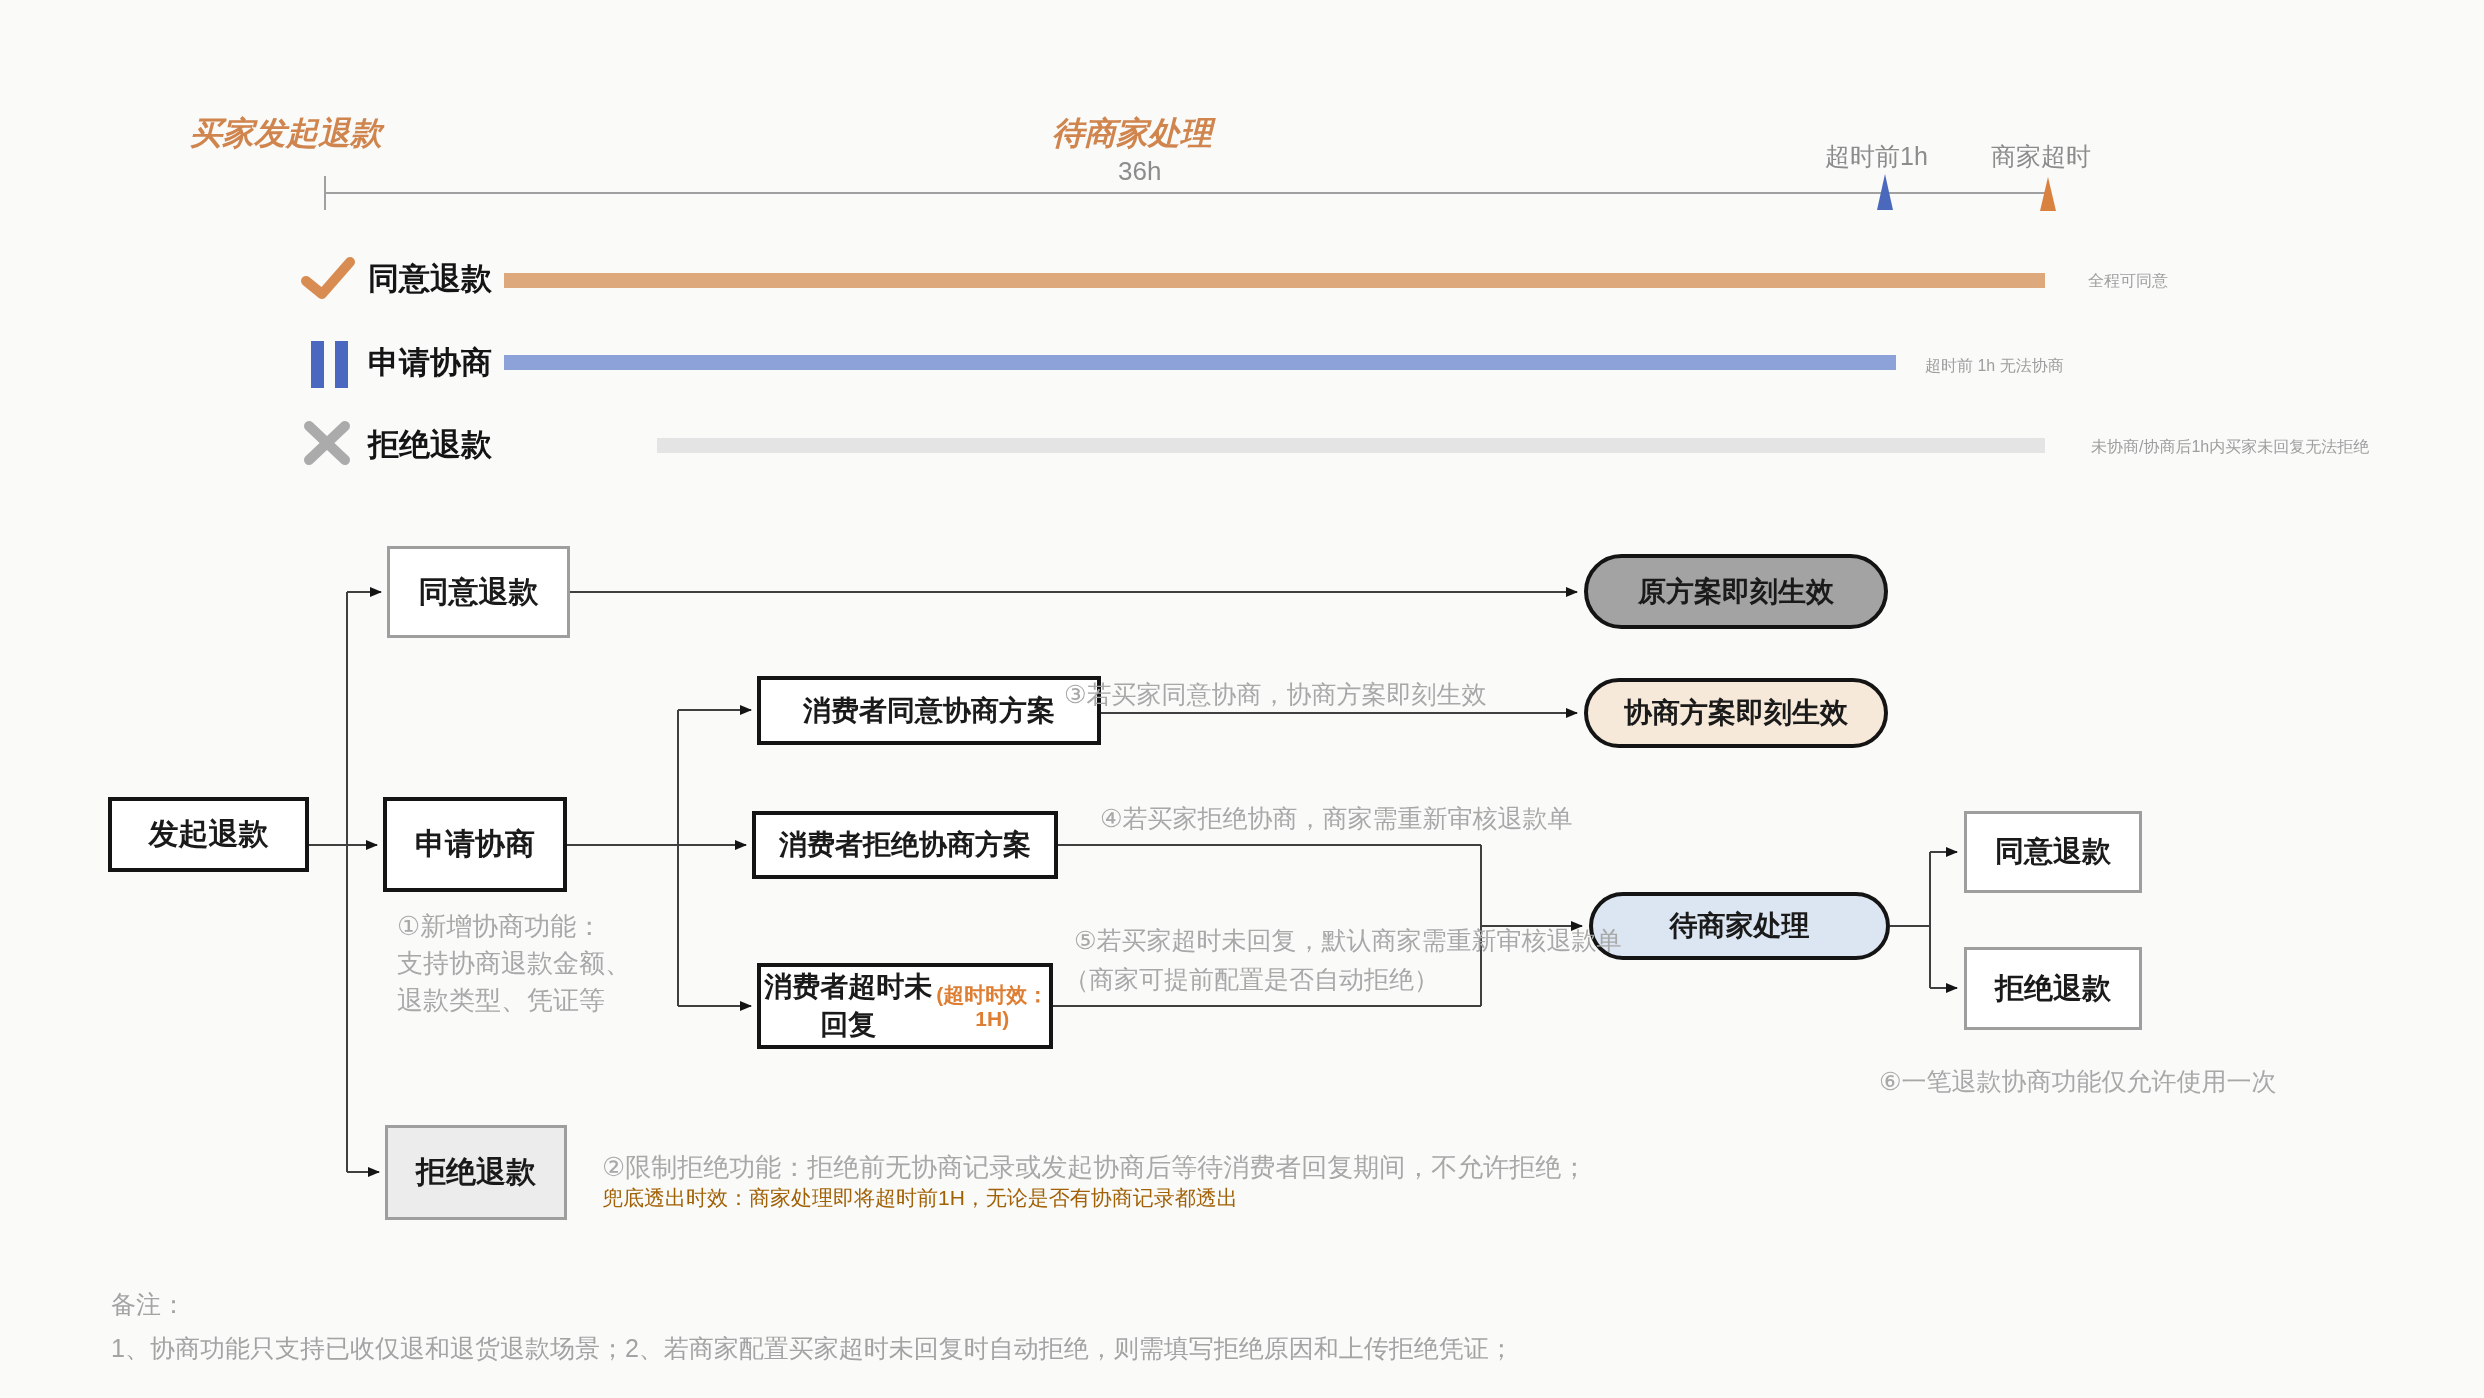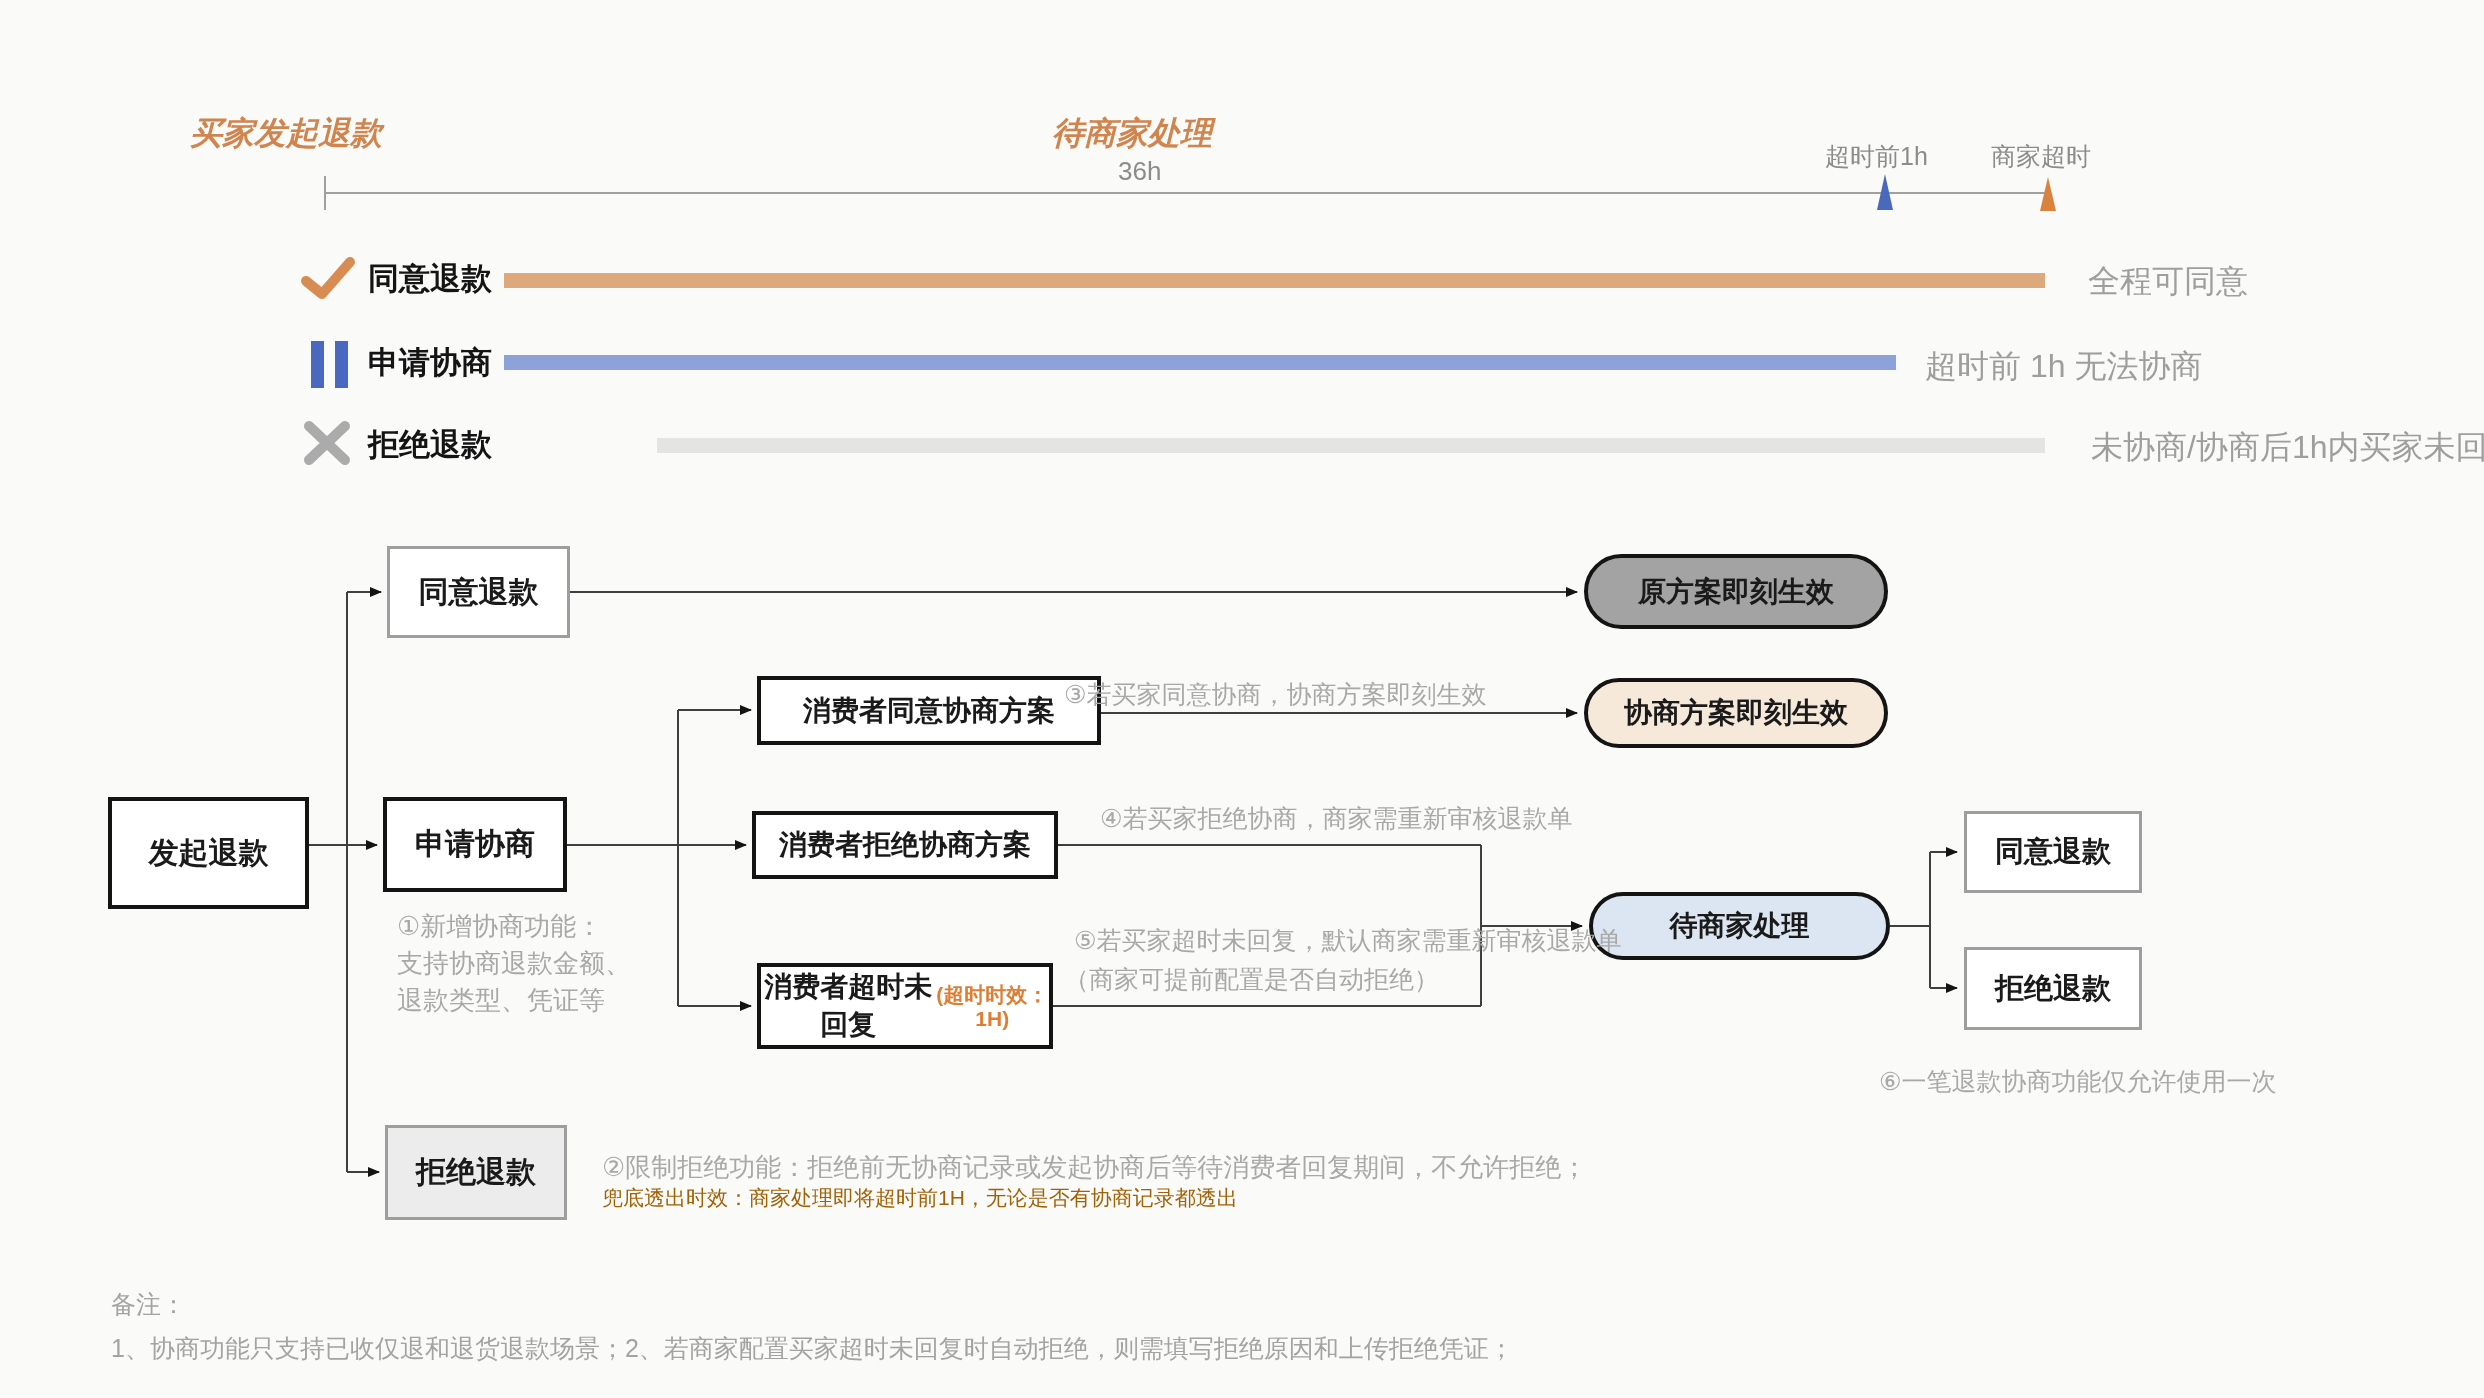--- a/index.html
+++ b/index.html
@@ -6,21 +6,21 @@
   body{
     width:2484px;height:1398px;position:relative;overflow:hidden;
     background:#fafaf9;
     font-family:"Liberation Sans","DejaVu Sans",sans-serif;
     color:#1a1a1a;
   }
   .t{position:absolute;white-space:nowrap;}
   .title{font-size:32px;font-weight:700;color:#d0854e;line-height:40px;font-style:italic;}
   .tl-label{font-size:25px;color:#8c8c8c;line-height:30px;}
   .legend-label{font-size:31px;font-weight:700;color:#141414;line-height:38px;}
-  .legend-note{font-size:32px;color:#9e9e9e;line-height:30px;}
+  .legend-note{font-size:16px;color:#9e9e9e;line-height:30px;}
   .bar{position:absolute;height:15px;}
   .box{position:absolute;display:flex;align-items:center;justify-content:center;
        background:#ffffff;box-sizing:border-box;text-align:center;}
   .box-black{border:4px solid #141414;}
   .box-gray{border:3px solid #9e9e9e;}
   .box-label{font-size:30px;font-weight:700;}
   .mid-label{font-size:28px;font-weight:700;}
   .pill{position:absolute;display:flex;flex-direction:column;align-items:center;justify-content:center;
         border:4px solid #141414;border-radius:44px;box-sizing:border-box;}
   .pill-label{font-size:28px;font-weight:700;}
@@ -95,21 +95,21 @@
 <div class="t legend-note" style="left:2088px;top:266px;">全程可同意</div>
 
 <div class="t legend-label" style="left:368px;top:344px;">申请协商</div>
 <div class="bar" style="left:504px;top:355px;width:1392px;background:#8ca2d9;"></div>
 <div class="t legend-note" style="left:1925px;top:351px;">超时前 1h 无法协商</div>
 
 <div class="t legend-label" style="left:368px;top:426px;">拒绝退款</div>
 <div class="bar" style="left:657px;top:438px;width:1388px;background:#e4e4e4;"></div>
 <div class="t legend-note" style="left:2091px;top:432px;">未协商/协商后1h内买家未回复无法拒绝</div>
 
-<div class="box box-black" style="left:108px;top:797px;width:201px;height:112px;">
+<div class="box box-black" style="left:108px;top:797px;width:201px;height:75px;">
   <span class="box-label">发起退款</span>
 </div>
 
 <div class="box box-gray" style="left:387px;top:546px;width:183px;height:92px;">
   <span class="box-label">同意退款</span>
 </div>
 
 <div class="box box-black" style="left:383px;top:797px;width:184px;height:95px;">
   <span class="box-label">申请协商</span>
 </div>

